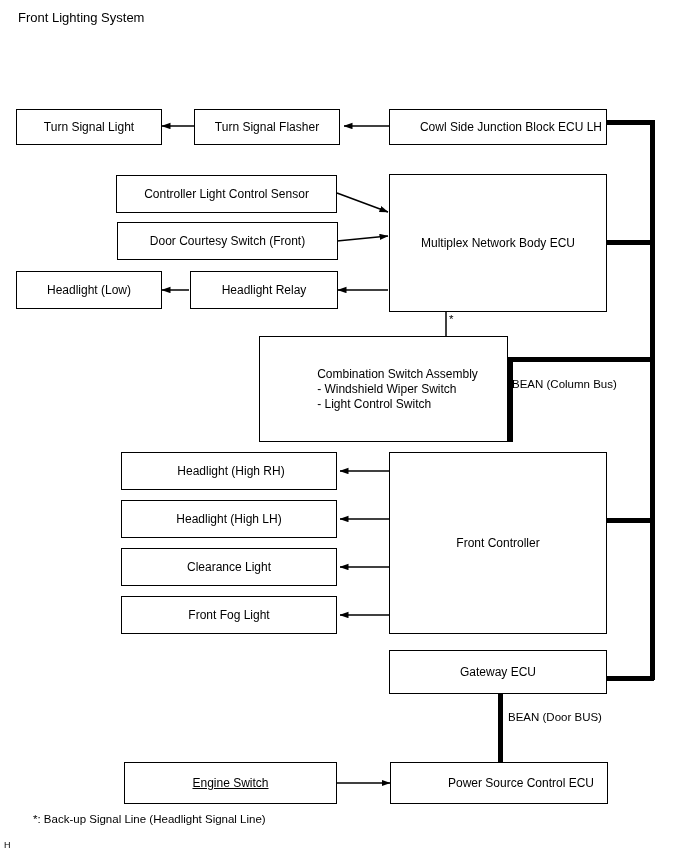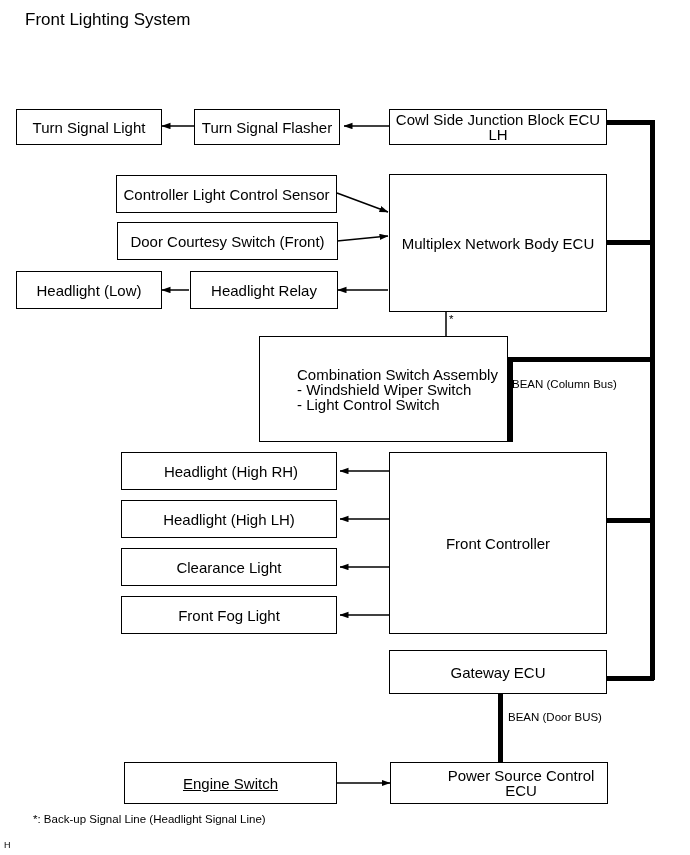--- a/index.html
+++ b/index.html
@@ -17,36 +17,36 @@
   }
   #diagram {
     position: absolute;
     left: 0;
     top: 0;
     width: 690px;
     height: 855px;
   }
   .title {
     position: absolute;
-    left: 25px;
+    left: 18px;
     top: 10px;
-    font-size: 17px;
+    font-size: 13px;
     color: #000;
     white-space: nowrap;
   }
   .node {
     position: absolute;
     box-sizing: border-box;
     border: 1.6px solid #000;
     background: #fff;
     display: flex;
     align-items: center;
     justify-content: center;
     text-align: center;
-    font-size: 15px;
+    font-size: 12px;
     line-height: 15px;
     padding: 2px 4px;
   }
   .node.left-align {
     justify-content: center;
     text-align: left;
     padding-left: 10px;
   }
   .node .label {
     white-space: pre-line;
@@ -140,21 +140,21 @@
   <div class="star" style="left:449px; top:313px;">*</div>
 
   <div class="node" style="left:16px; top:109px; width:146px; height:36px;">
     <span class="label">Turn Signal Light</span>
   </div>
 
   <div class="node" style="left:194px; top:109px; width:146px; height:36px;">
     <span class="label">Turn Signal Flasher</span>
   </div>
 
-  <div class="node" style="left:389px; top:109px; width:218px; height:36px;">
+  <div class="node" style="left:389px; top:109px; width:218px; height:36px;justify-content:flex-end;">
     <span class="label">Cowl Side Junction Block ECU LH</span>
   </div>
 
   <div class="node" style="left:116px; top:175px; width:221px; height:38px;">
     <span class="label">Controller Light Control Sensor</span>
   </div>
 
   <div class="node" style="left:117px; top:222px; width:221px; height:38px;">
     <span class="label">Door Courtesy Switch (Front)</span>
   </div>

